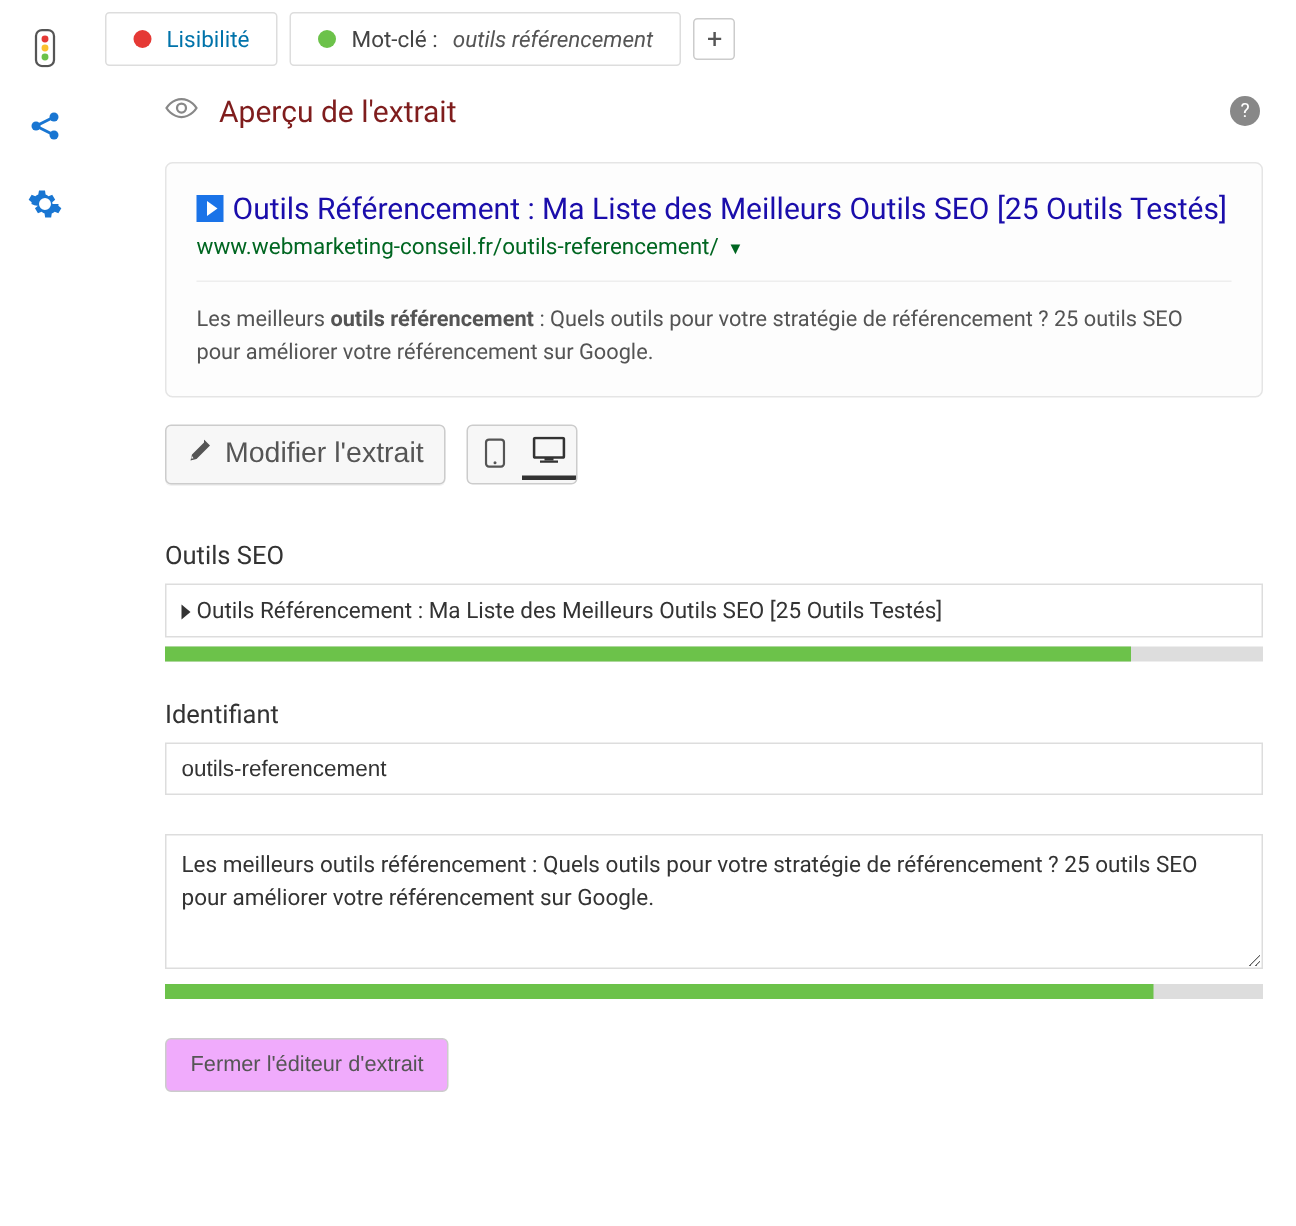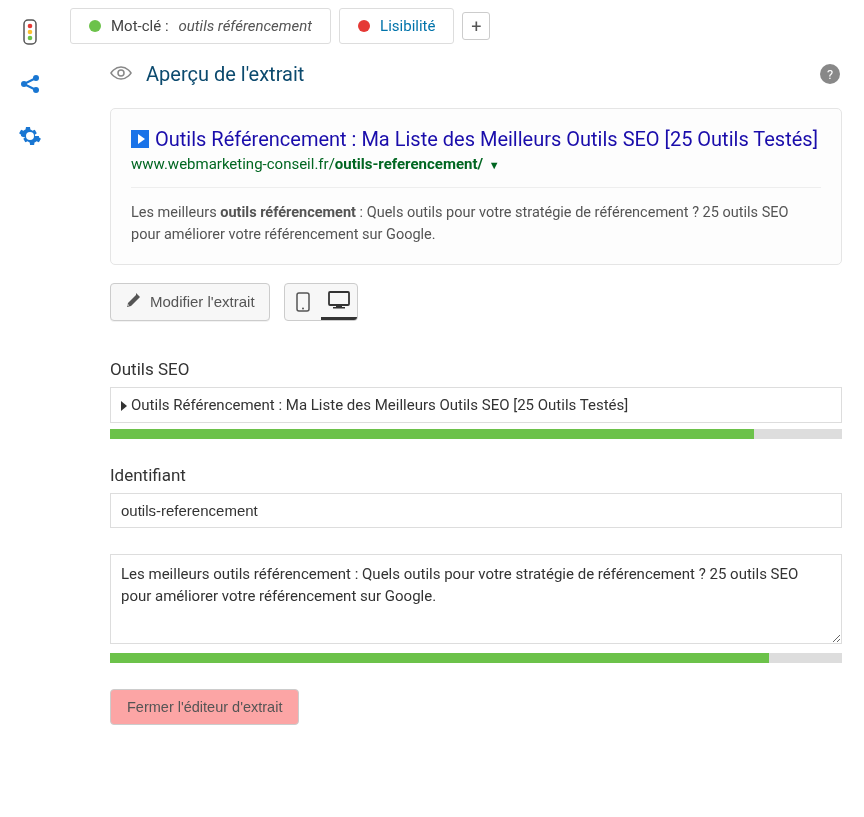--- a/index.html
+++ b/index.html
@@ -12,43 +12,43 @@
 .tab { display: flex; align-items: center; gap: 10px; padding: 8px 18px; border: 1px solid #ddd; border-radius: 3px; background: #fff; cursor: pointer; font-size: 15px; }
 .tab .dot { width: 12px; height: 12px; border-radius: 50%; }
 .tab.readability { color: #0073aa; }
 .tab.readability .dot { background: #e53935; }
 .tab.keyword { color: #444; }
 .tab.keyword .dot { background: #6cc24a; }
 .tab.keyword .val { font-style: italic; color: #555; }
 .add-tab { width: 28px; height: 28px; border: 1px solid #ccc; border-radius: 3px; background: #fff; display: flex; align-items: center; justify-content: center; cursor: pointer; font-size: 18px; color: #555; }
 .panel { padding: 0 0 20px 40px; }
 .snippet-header { display: flex; align-items: center; gap: 14px; margin-bottom: 22px; }
-.snippet-header h2 { font-weight: 400; font-size: 20px; color: #0c4a6e; }
+.snippet-header h2 { font-weight: 400; font-size: 20px; color: #7f1d1d; }
 .help-icon { margin-left: auto; margin-right: 14px; width: 20px; height: 20px; background: #888; color: #fff; border-radius: 50%; display: flex; align-items: center; justify-content: center; font-size: 13px; cursor: pointer; }
 .preview-box { border: 1px solid #e5e5e5; background: #fdfdfd; border-radius: 5px; padding: 18px 20px; margin-right: 12px; }
 .preview-title { color: #1a0dab; font-size: 20px; margin-bottom: 4px; display: flex; align-items: center; gap: 6px; flex-wrap: wrap; }
 .preview-title .play { width: 18px; height: 18px; background: #1a73e8; display: inline-flex; align-items: center; justify-content: center; }
 .preview-title .play::after { content:''; border-left: 7px solid #fff; border-top: 5px solid transparent; border-bottom: 5px solid transparent; margin-left:2px;}
 .preview-url { color: #006621; font-size: 15px; margin-bottom: 14px; }
-.preview-url .bold { font-weight: 700; }
+.preview-url .bold { font-weight: 400; }
 .preview-url .caret { color: #006621; font-size: 11px; margin-left: 2px; }
 .preview-desc { color: #545454; font-size: 14.5px; line-height: 1.5; border-top: 1px solid #eee; padding-top: 14px; }
 .preview-desc .bold { font-weight: 700; }
 .toolbar-row { display: flex; gap: 14px; margin: 18px 0 38px; }
-.edit-btn { display: flex; align-items: center; gap: 10px; border: 1px solid #ccc; background: #f7f7f7; padding: 8px 14px; border-radius: 4px; cursor: pointer; color: #555; font-size: 15px; box-shadow: 0 1px 0 rgba(0,0,0,0.05);}
+.edit-btn { display: flex; align-items: center; gap: 10px; border: 1px solid #ccc; background: #f7f7f7; padding: 8px 14px; border-radius: 4px; cursor: pointer; color: #555; font-size: 19px; box-shadow: 0 1px 0 rgba(0,0,0,0.05);}
 .device-toggle { display: flex; border: 1px solid #ccc; border-radius: 4px; overflow: hidden; background:#f7f7f7;}
 .device-btn { width: 36px; height: 36px; display: flex; align-items: center; justify-content: center; cursor: pointer; }
 .device-btn.active { border-bottom: 3px solid #333; }
 .field-group { margin-bottom: 26px; margin-right: 12px; }
 .field-label { font-size: 17px; color: #333; margin-bottom: 8px; }
 .field-input { width: 100%; border: 1px solid #ddd; padding: 8px 10px; font-size: 15px; color: #333; background:#fff; }
 textarea.field-input { height: 90px; resize: both; font-family: inherit; line-height:1.5;}
 .progress { height: 10px; background: #ddd; margin-top: 6px; position: relative; }
 .progress-fill { height: 100%; background: #6cc24a; }
-.close-btn { border: 1px solid #ccc; background: #fca5a5; padding: 9px 16px; border-radius: 4px; cursor: pointer; color: #555; font-size: 14.5px; }
+.close-btn { border: 1px solid #ccc; background: #f0abfc; padding: 9px 16px; border-radius: 4px; cursor: pointer; color: #555; font-size: 14.5px; }
 .eye-icon { color: #888; }
 .triangle { display:inline-block; width:0; height:0; border-left:6px solid #333; border-top:5px solid transparent; border-bottom:5px solid transparent; margin-right:4px; vertical-align: middle;}
 </style>
 </head>
 <body>
 
 <div class="container">
   <div class="sidebar">
     <div class="sidebar-icon">
       <svg width="22" height="26" viewBox="0 0 22 26">
@@ -69,28 +69,28 @@
     </div>
     <div class="sidebar-icon">
       <svg width="24" height="24" viewBox="0 0 24 24">
           <path fill="#1976d2" d="M12 8a4 4 0 100 8 4 4 0 000-8zm9 4a7 7 0 01-.1 1.2l2 1.6-2 3.4-2.4-1a7 7 0 01-2 1.2l-.4 2.6h-4l-.4-2.6a7 7 0 01-2-1.2l-2.4 1-2-3.4 2-1.6A7 7 0 013 12a7 7 0 01.1-1.2l-2-1.6 2-3.4 2.4 1a7 7 0 012-1.2L8 3h4l.4 2.6a7 7 0 012 1.2l2.4-1 2 3.4-2 1.6c.1.4.2.8.2 1.2z"></path>
         </svg>
     </div>
   </div>
 
   <div class="main">
     <div class="tabs">
+      <div class="tab readability">
+        <span class="dot"></span>
+        <span>Lisibilité</span>
+      </div>
       <div class="tab keyword">
         <span class="dot"></span>
         <span>Mot-clé : </span>
         <span class="val">outils référencement</span>
-      </div>
-      <div class="tab readability">
-        <span class="dot"></span>
-        <span>Lisibilité</span>
       </div>
       <div class="add-tab">+</div>
     </div>
 
     <div class="panel">
       <div class="snippet-header">
         <span class="eye-icon">
           <svg width="22" height="16" viewBox="0 0 22 16">
               <path fill="none" stroke="#888" stroke-width="1.5" d="M1 8s3.5-6 10-6 10 6 10 6-3.5 6-10 6S1 8 1 8z"></path>
               <circle cx="11" cy="8" r="3" fill="none" stroke="#888" stroke-width="1.5"></circle>

